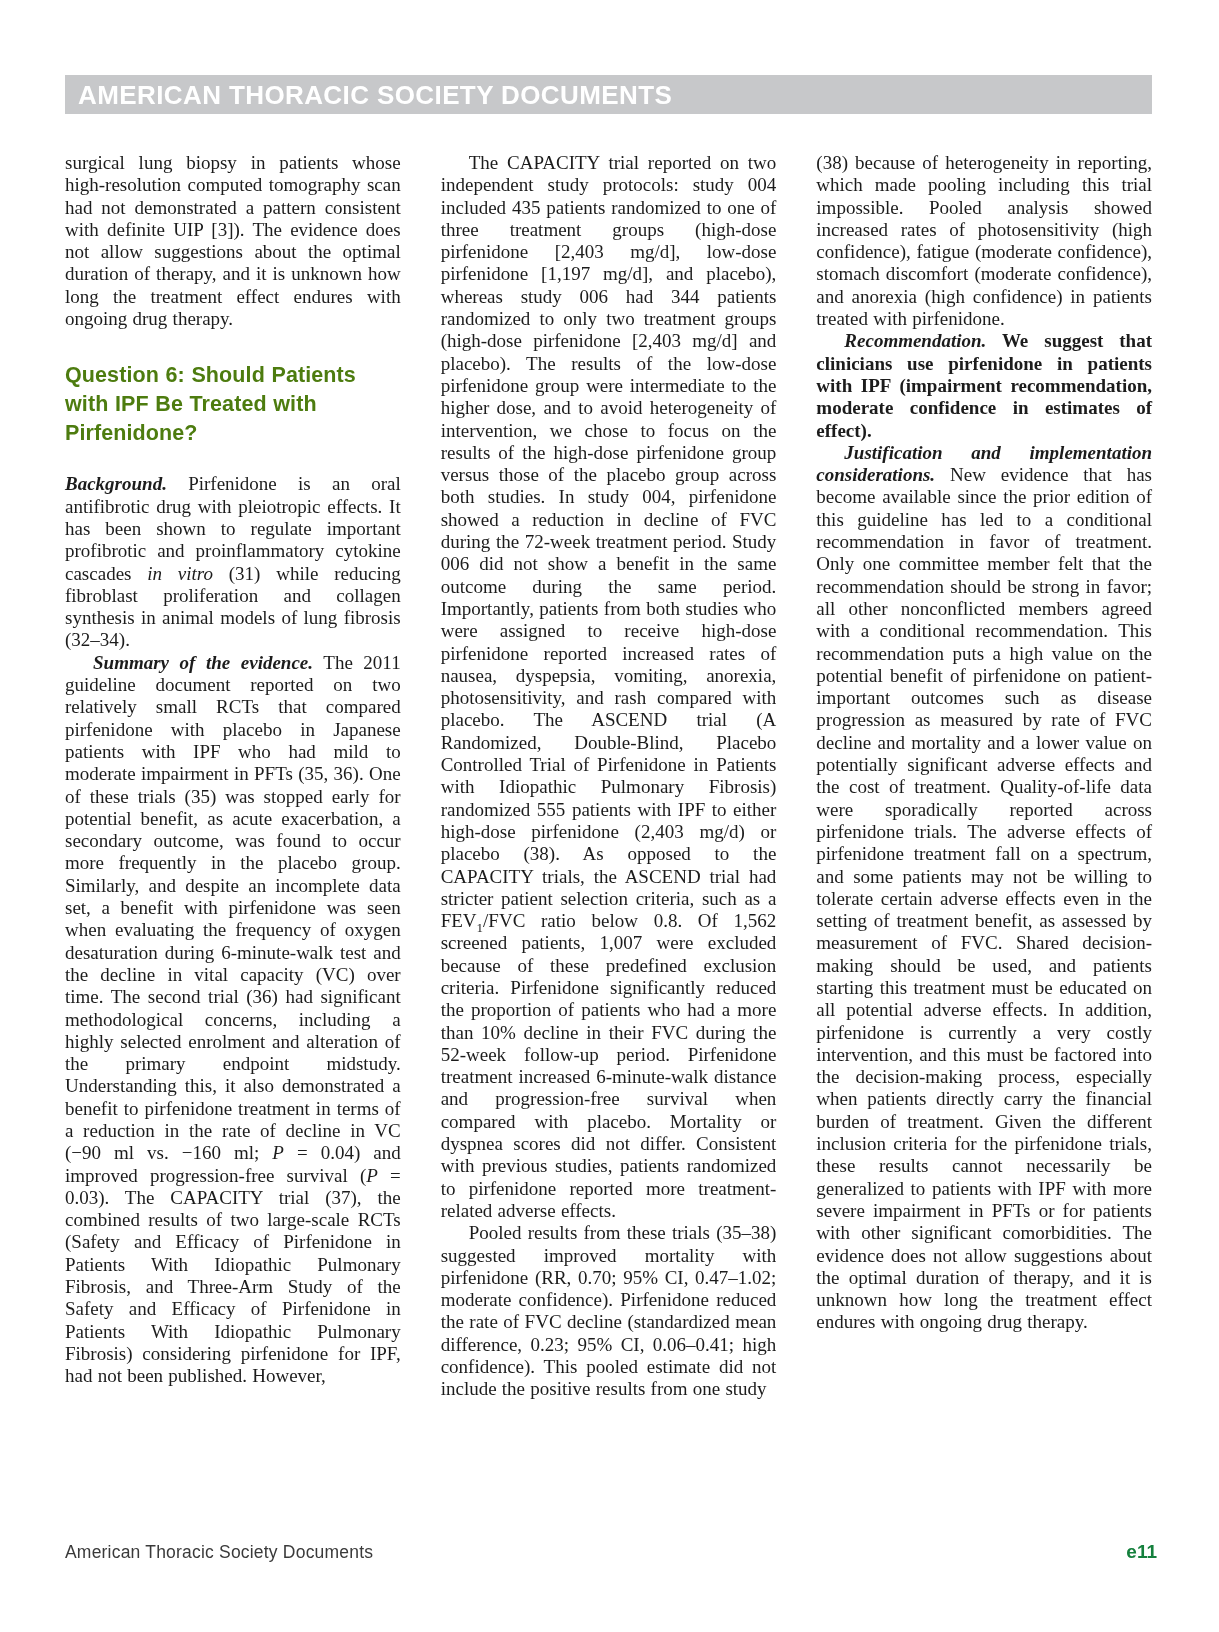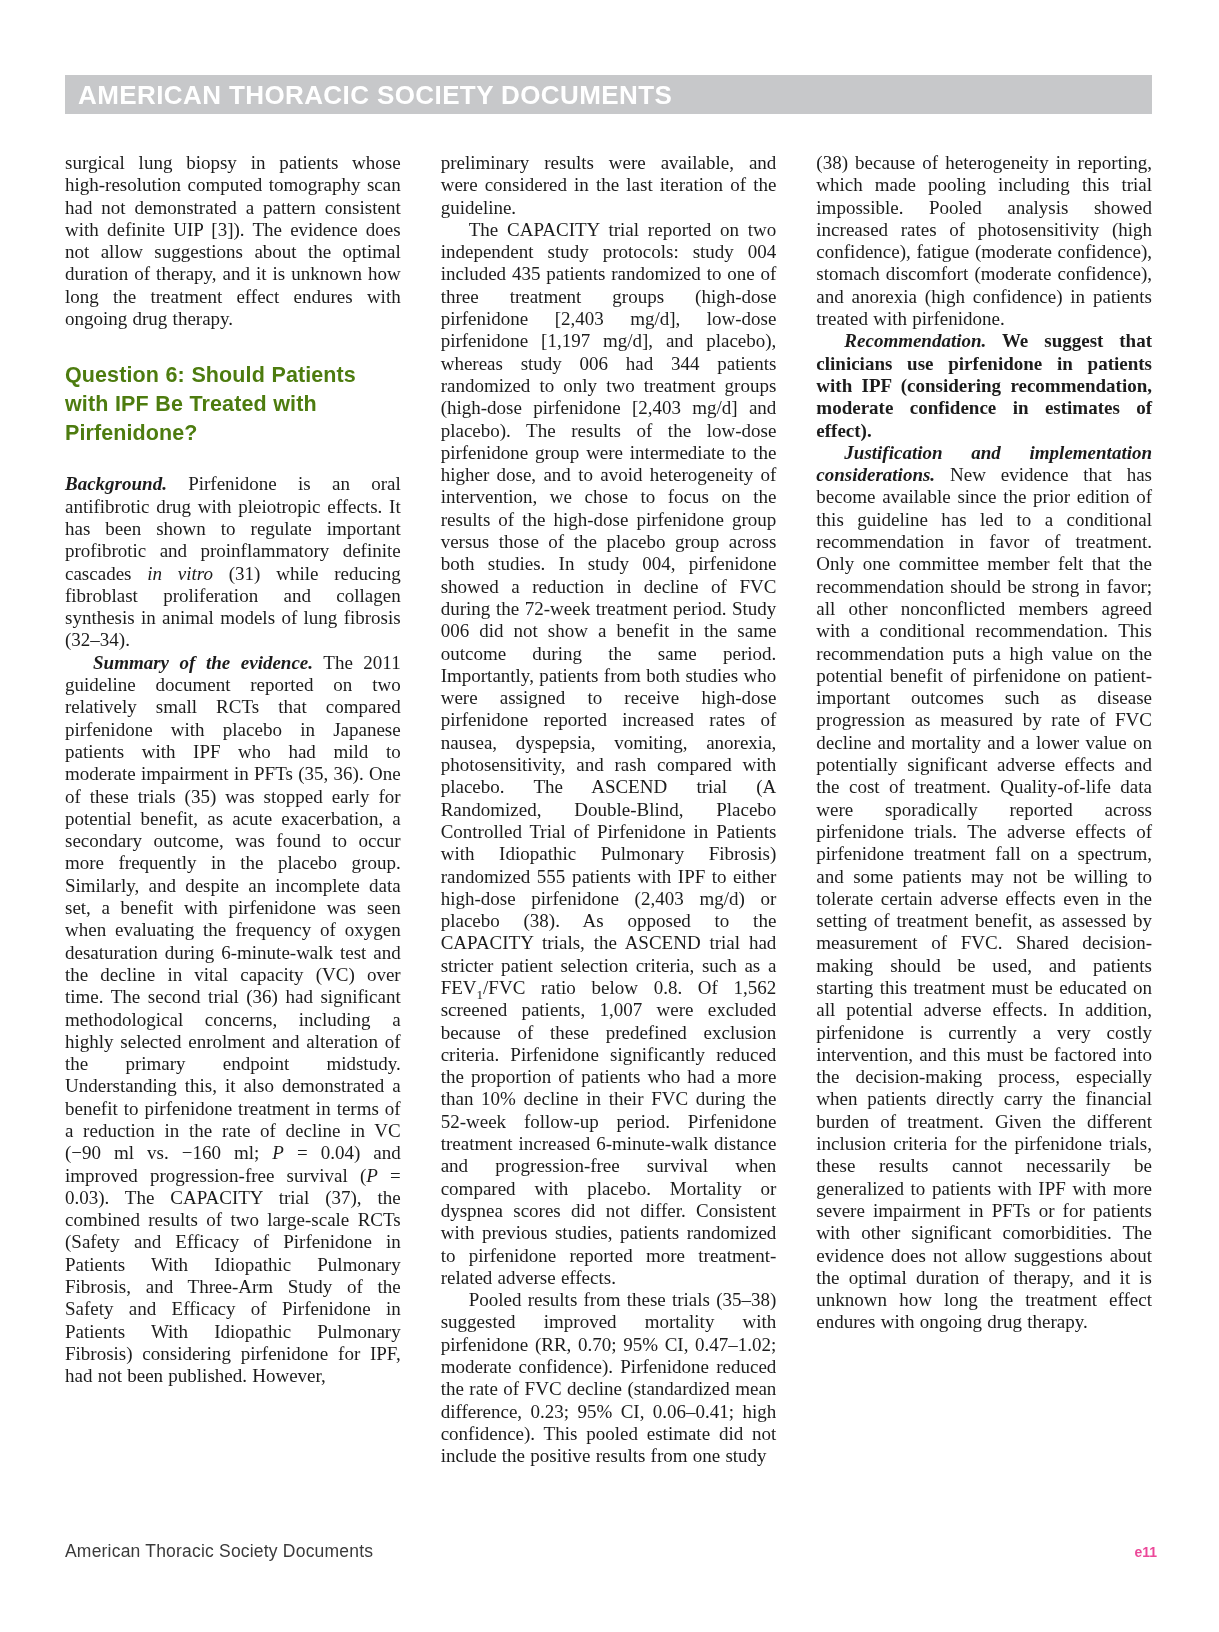--- a/index.html
+++ b/index.html
@@ -71,48 +71,47 @@
   }
   .footer .journal {
     font-family: "Liberation Sans", sans-serif;
     font-size: 17.5px;
     color: #3a3a3a;
     letter-spacing: 0.2px;
   }
   .footer .page-num {
     font-family: "Liberation Sans", sans-serif;
     font-weight: bold;
-    font-size: 14px;
-    color: #ec4899;
+    font-size: 19px;
+    color: #15803d;
   }
 </style>
 </head>
 <body>
 
 <div class="page">
 
   <div class="banner">
     <span>AMERICAN THORACIC SOCIETY DOCUMENTS</span>
   </div>
 
   <div class="columns" id="columns">
       <div class="col">
         <p><span>surgical lung biopsy in patients whose high-resolution computed tomography scan had not demonstrated a pattern consistent with definite UIP [3]). The evidence does not allow suggestions about the optimal duration of therapy, and it is unknown how long the treatment effect endures with ongoing drug therapy.</span></p>
         <h2>Question 6: Should Patients with IPF Be Treated with Pirfenidone?</h2>
-        <p><span class="run-bi">Background.</span><span> Pirfenidone is an oral antifibrotic drug with pleiotropic effects. It has been shown to regulate important profibrotic and proinflammatory definite cascades </span><span class="run-i">in vitro</span><span> (31) while reducing fibroblast proliferation and collagen synthesis in animal models of lung fibrosis (32–34).</span></p>
+        <p><span class="run-bi">Background.</span><span> Pirfenidone is an oral antifibrotic drug with pleiotropic effects. It has been shown to regulate important profibrotic and proinflammatory cytokine cascades </span><span class="run-i">in vitro</span><span> (31) while reducing fibroblast proliferation and collagen synthesis in animal models of lung fibrosis (32–34).</span></p>
         <p class="indent"><span class="run-bi">Summary of the evidence.</span><span> The 2011 guideline document reported on two relatively small RCTs that compared pirfenidone with placebo in Japanese patients with IPF who had mild to moderate impairment in PFTs (35, 36). One of these trials (35) was stopped early for potential benefit, as acute exacerbation, a secondary outcome, was found to occur more frequently in the placebo group. Similarly, and despite an incomplete data set, a benefit with pirfenidone was seen when evaluating the frequency of oxygen desaturation during 6-minute-walk test and the decline in vital capacity (VC) over time. The second trial (36) had significant methodological concerns, including a highly selected enrolment and alteration of the primary endpoint midstudy. Understanding this, it also demonstrated a benefit to pirfenidone treatment in terms of a reduction in the rate of decline in VC (−90 ml vs. −160 ml; </span><span class="run-i">P</span><span> = 0.04) and improved progression-free survival (</span><span class="run-i">P</span><span> = 0.03). The CAPACITY trial (37), the combined results of two large-scale RCTs (Safety and Efficacy of Pirfenidone in Patients With Idiopathic Pulmonary Fibrosis, and Three-Arm Study of the Safety and Efficacy of Pirfenidone in Patients With Idiopathic Pulmonary Fibrosis) considering pirfenidone for IPF, had not been published. However,</span></p>
       </div>
       <div class="col">
-        <p><span>preliminary results were available, and were considered in the last iteration of the guideline.</span></p>
         <p class="indent"><span>The CAPACITY trial reported on two independent study protocols: study 004 included 435 patients randomized to one of three treatment groups (high-dose pirfenidone [2,403 mg/d], low-dose pirfenidone [1,197 mg/d], and placebo), whereas study 006 had 344 patients randomized to only two treatment groups (high-dose pirfenidone [2,403 mg/d] and placebo). The results of the low-dose pirfenidone group were intermediate to the higher dose, and to avoid heterogeneity of intervention, we chose to focus on the results of the high-dose pirfenidone group versus those of the placebo group across both studies. In study 004, pirfenidone showed a reduction in decline of FVC during the 72-week treatment period. Study 006 did not show a benefit in the same outcome during the same period. Importantly, patients from both studies who were assigned to receive high-dose pirfenidone reported increased rates of nausea, dyspepsia, vomiting, anorexia, photosensitivity, and rash compared with placebo. The ASCEND trial (A Randomized, Double-Blind, Placebo Controlled Trial of Pirfenidone in Patients with Idiopathic Pulmonary Fibrosis) randomized 555 patients with IPF to either high-dose pirfenidone (2,403 mg/d) or placebo (38). As opposed to the CAPACITY trials, the ASCEND trial had stricter patient selection criteria, such as a FEV</span><span class="run-sub">1</span><span>/FVC ratio below 0.8. Of 1,562 screened patients, 1,007 were excluded because of these predefined exclusion criteria. Pirfenidone significantly reduced the proportion of patients who had a more than 10% decline in their FVC during the 52-week follow-up period. Pirfenidone treatment increased 6-minute-walk distance and progression-free survival when compared with placebo. Mortality or dyspnea scores did not differ. Consistent with previous studies, patients randomized to pirfenidone reported more treatment-related adverse effects.</span></p>
         <p class="indent"><span>Pooled results from these trials (35–38) suggested improved mortality with pirfenidone (RR, 0.70; 95% CI, 0.47–1.02; moderate confidence). Pirfenidone reduced the rate of FVC decline (standardized mean difference, 0.23; 95% CI, 0.06–0.41; high confidence). This pooled estimate did not include the positive results from one study</span></p>
       </div>
       <div class="col">
         <p><span>(38) because of heterogeneity in reporting, which made pooling including this trial impossible. Pooled analysis showed increased rates of photosensitivity (high confidence), fatigue (moderate confidence), stomach discomfort (moderate confidence), and anorexia (high confidence) in patients treated with pirfenidone.</span></p>
-        <p class="indent"><span class="run-bi">Recommendation.</span><span class="run-b"> We suggest that clinicians use pirfenidone in patients with IPF (considering recommendation, moderate confidence in estimates of effect).</span></p>
+        <p class="indent"><span class="run-bi">Recommendation.</span><span class="run-b"> We suggest that clinicians use pirfenidone in patients with IPF (impairment recommendation, moderate confidence in estimates of effect).</span></p>
         <p class="indent"><span class="run-bi">Justification and implementation considerations.</span><span> New evidence that has become available since the prior edition of this guideline has led to a conditional recommendation in favor of treatment. Only one committee member felt that the recommendation should be strong in favor; all other nonconflicted members agreed with a conditional recommendation. This recommendation puts a high value on the potential benefit of pirfenidone on patient-important outcomes such as disease progression as measured by rate of FVC decline and mortality and a lower value on potentially significant adverse effects and the cost of treatment. Quality-of-life data were sporadically reported across pirfenidone trials. The adverse effects of pirfenidone treatment fall on a spectrum, and some patients may not be willing to tolerate certain adverse effects even in the setting of treatment benefit, as assessed by measurement of FVC. Shared decision-making should be used, and patients starting this treatment must be educated on all potential adverse effects. In addition, pirfenidone is currently a very costly intervention, and this must be factored into the decision-making process, especially when patients directly carry the financial burden of treatment. Given the different inclusion criteria for the pirfenidone trials, these results cannot necessarily be generalized to patients with IPF with more severe impairment in PFTs or for patients with other significant comorbidities. The evidence does not allow suggestions about the optimal duration of therapy, and it is unknown how long the treatment effect endures with ongoing drug therapy.</span></p>
       </div>
     </div>
 
   <div class="footer">
     <span class="journal">American Thoracic Society Documents</span>
     <span class="page-num">e11</span>
   </div>
 
 </div>

